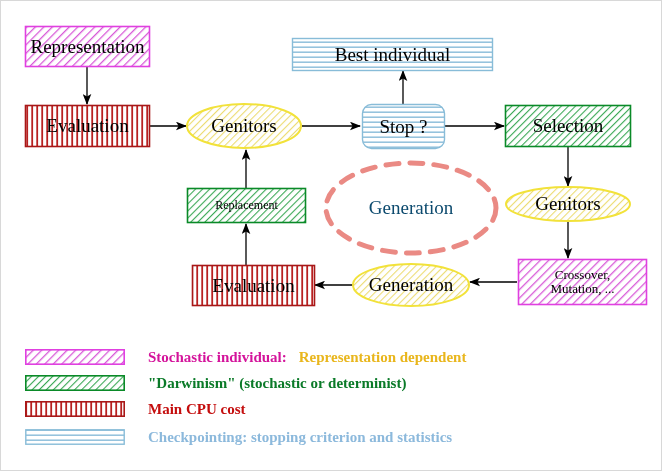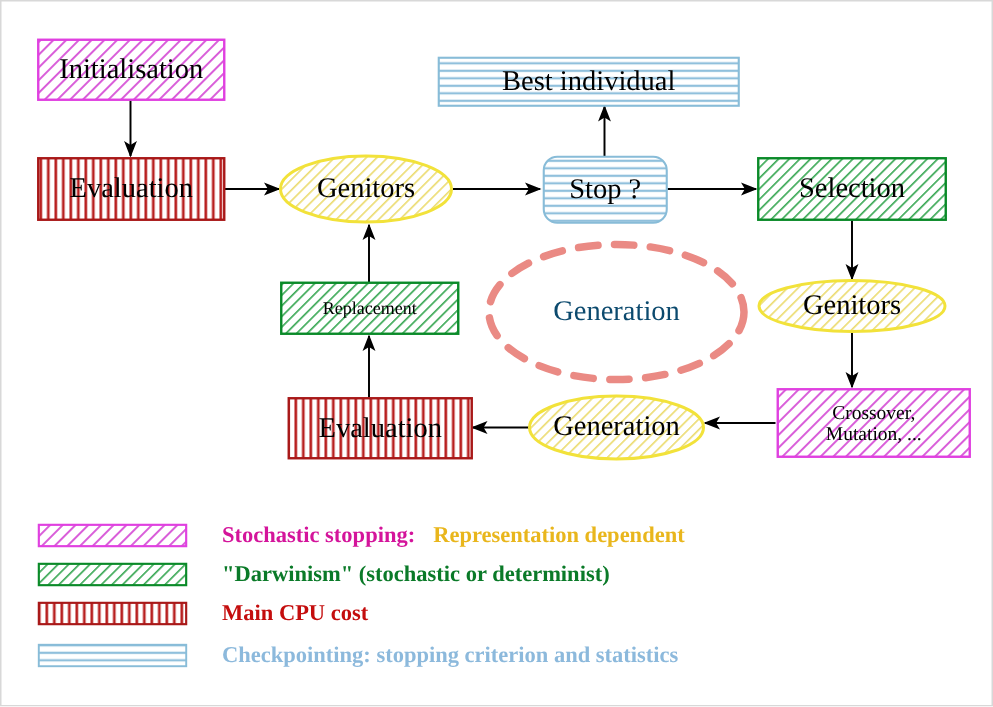--- a/index.html
+++ b/index.html
@@ -134,21 +134,21 @@
 
     <ellipse cx="410" cy="284" rx="58" ry="21" fill="url(#pat-yellow)" stroke="#f2e23a" stroke-width="2"></ellipse>
 
     <rect x="191.5" y="264.5" width="122" height="40" fill="url(#pat-red)" stroke="#a81818" stroke-width="1.6"></rect>
 
     <rect x="186.5" y="187.5" width="118" height="34" fill="url(#pat-green)" stroke="#0a8a28" stroke-width="1.6"></rect>
 
     <ellipse cx="410" cy="207" rx="85" ry="45" fill="none" stroke="#ea8a84" stroke-width="5" stroke-dasharray="13 11" stroke-linecap="round"></ellipse>
   </svg>
 
-  <div class="node-label lbl-lg" style="left:24px; top:25px; width:125px; height:41px;">Initialisation</div>
+  <div class="node-label lbl-lg" style="left:24px; top:25px; width:125px; height:41px;">Representation</div>
 
   <div class="node-label lbl-lg" style="left:24px; top:104px; width:125px; height:42px;">Evaluation</div>
 
   <div class="node-label lbl-lg" style="left:186px; top:103px; width:114px; height:44px;">Genitors</div>
 
   <div class="node-label lbl-lg" style="left:291px; top:37px; width:201px; height:33px;">Best individual</div>
 
   <div class="node-label lbl-lg" style="left:361px; top:103px; width:83px; height:45px;">Stop ?</div>
 
   <div class="node-label lbl-lg" style="left:504px; top:104px; width:126px; height:42px;">Selection</div>
@@ -166,21 +166,21 @@
 
   <div class="node-label lbl-xs" style="left:186px; top:187px; width:119px; height:35px;">Replacement</div>
 
   <div class="node-label lbl-gen" style="left:325px; top:185px; width:170px; height:44px;">Generation</div>
 
   <div class="legend-row" style="top:346px;">
     <svg class="legend-swatch" viewBox="0 0 100 16" preserveAspectRatio="none">
       <rect x="0.8" y="0.8" width="98.4" height="14.4" fill="url(#pat-magenta)" stroke="#e040e0" stroke-width="1.6"></rect>
     </svg>
     <span class="legend-text">
-      <span style="color:#d4149b;">Stochastic stopping:</span><span class="seg2" style="color:#e9b61c;">Representation dependent</span>
+      <span style="color:#d4149b;">Stochastic individual:</span><span class="seg2" style="color:#e9b61c;">Representation dependent</span>
     </span>
   </div>
 
   <div class="legend-row" style="top:372px;">
     <svg class="legend-swatch" viewBox="0 0 100 16" preserveAspectRatio="none">
       <rect x="0.8" y="0.8" width="98.4" height="14.4" fill="url(#pat-green)" stroke="#0a8a28" stroke-width="1.6"></rect>
     </svg>
     <span class="legend-text" style="color:#0a7a28;">"Darwinism" (stochastic or determinist)</span>
   </div>
 

